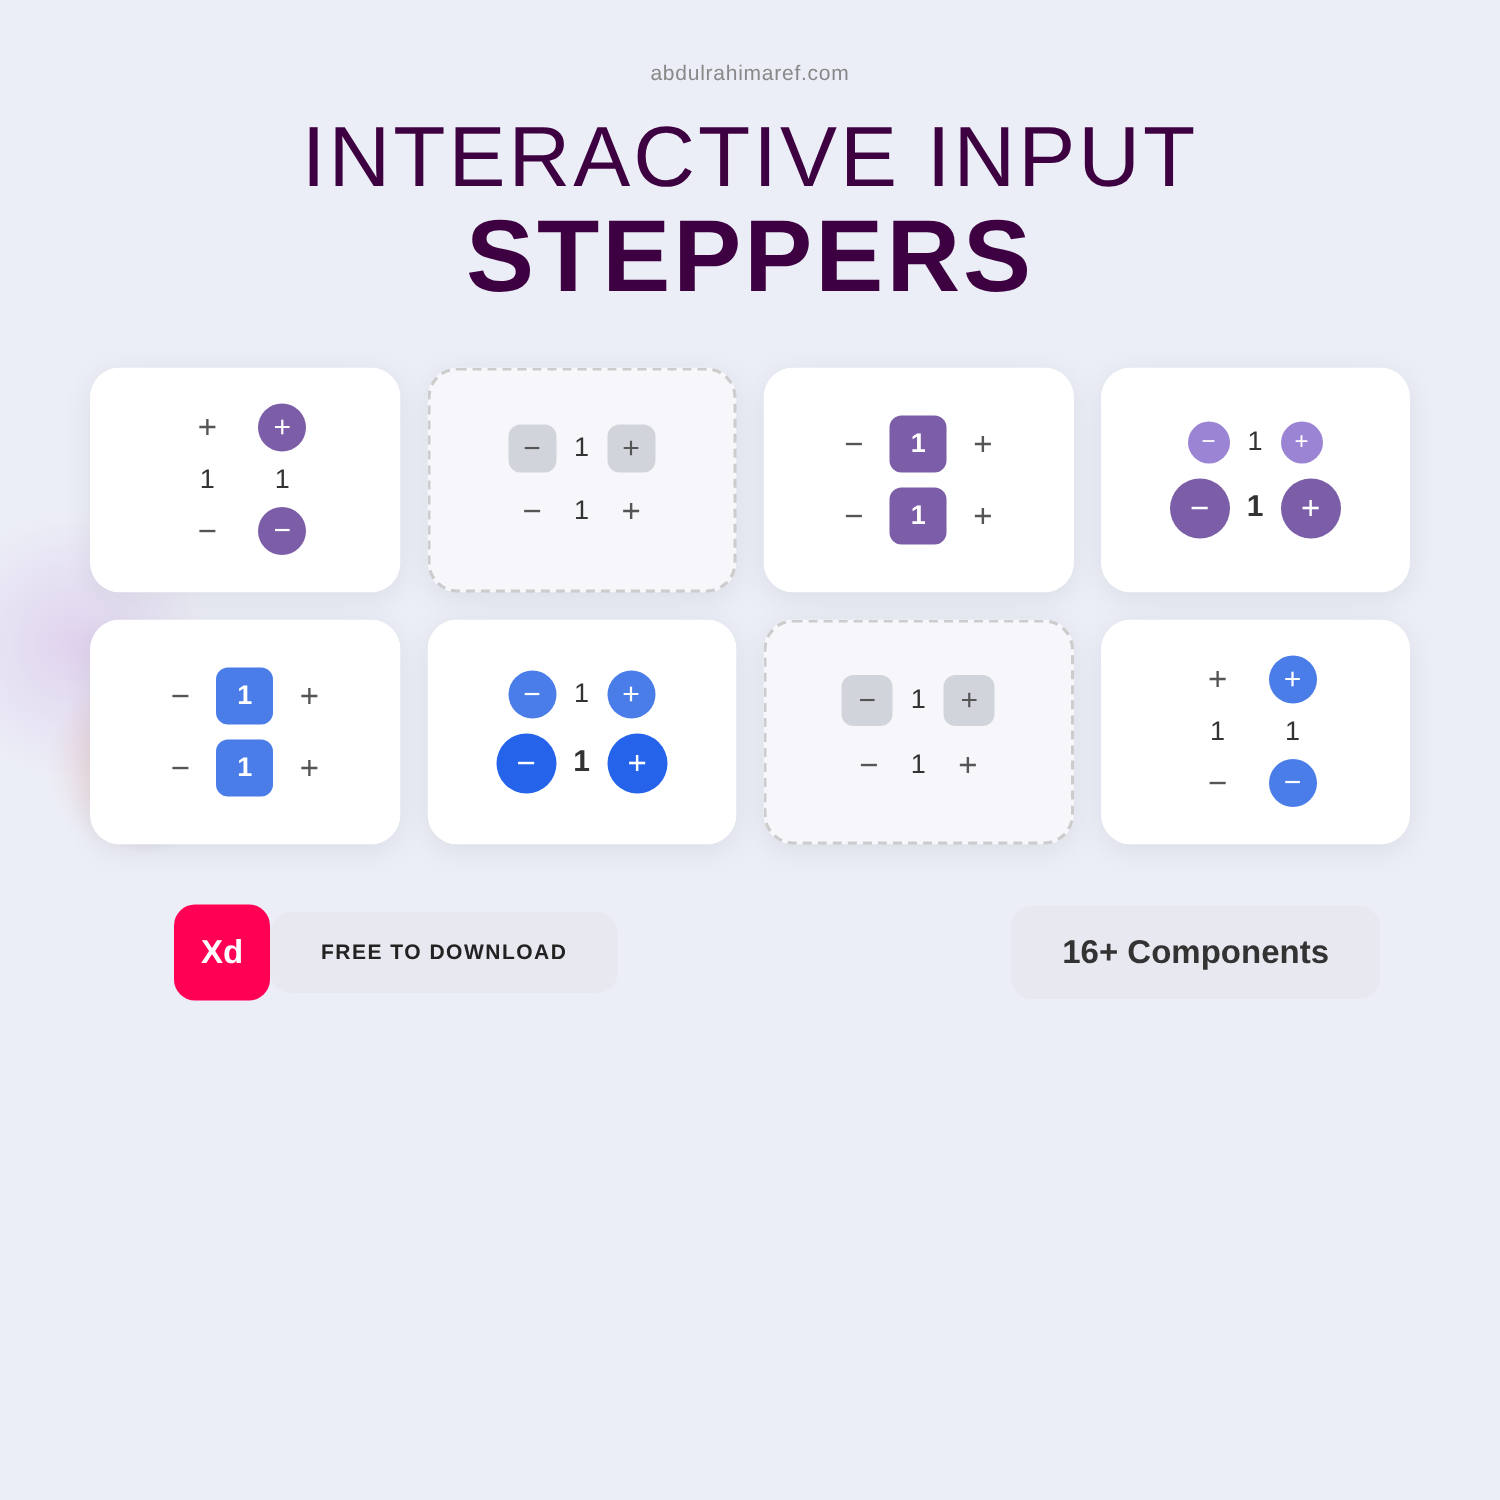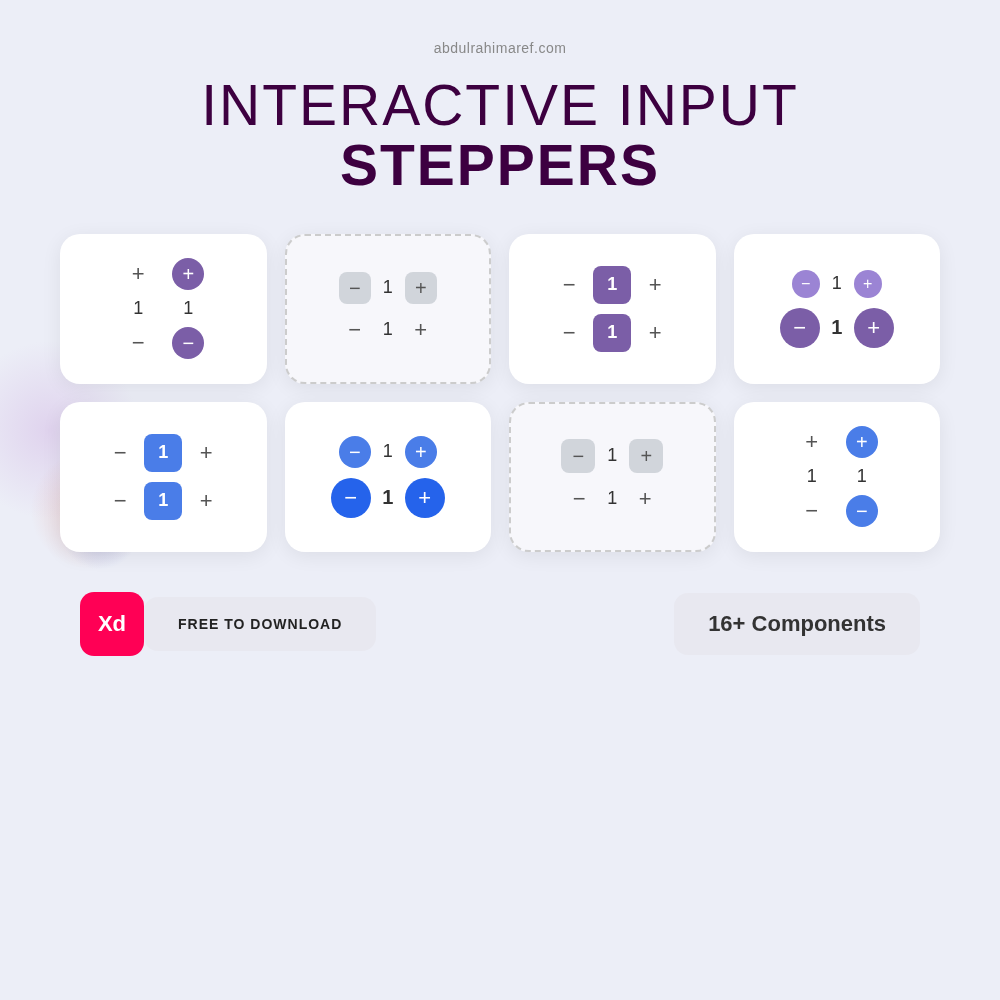--- a/index.html
+++ b/index.html
@@ -68,21 +68,21 @@
 
     .title-line1 {
       font-size: 57px;
       font-weight: 400;
       color: #3d0040;
       letter-spacing: 2px;
       line-height: 1.1;
     }
 
     .title-line2 {
-      font-size: 57px;
+      font-size: 68px;
       font-weight: 900;
       color: #3d0040;
       letter-spacing: 2px;
       line-height: 1.0;
     }
 
     .steppers-grid {
       display: grid;
       grid-template-columns: repeat(4, 1fr);
       grid-template-rows: repeat(2, 1fr);
@@ -266,20 +266,21 @@
       font-size: 22px;
       font-weight: 600;
       color: #333;
       margin-top: 20px;
     }
 
     .bottom-left {
       display: flex;
       align-items: center;
       gap: 0;
+      margin-left: 36px;
     }
   </style>
 </head>
 <body>
 
 <div class="bg-blob-left"></div>
 <div class="bg-blob-red"></div>
 <div class="bg-blob-blue"></div>
 
 <div class="page-wrapper">

